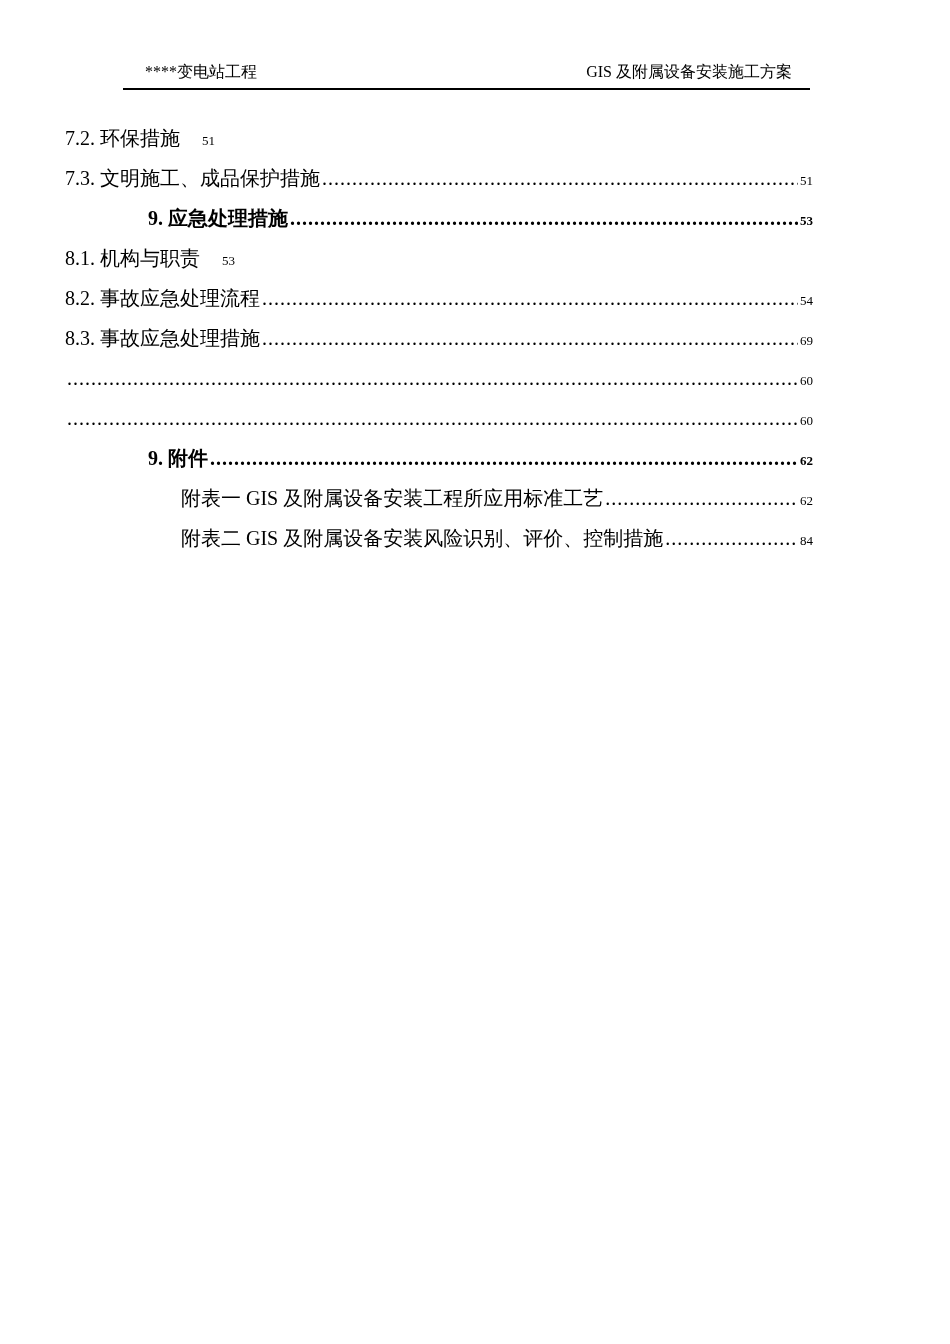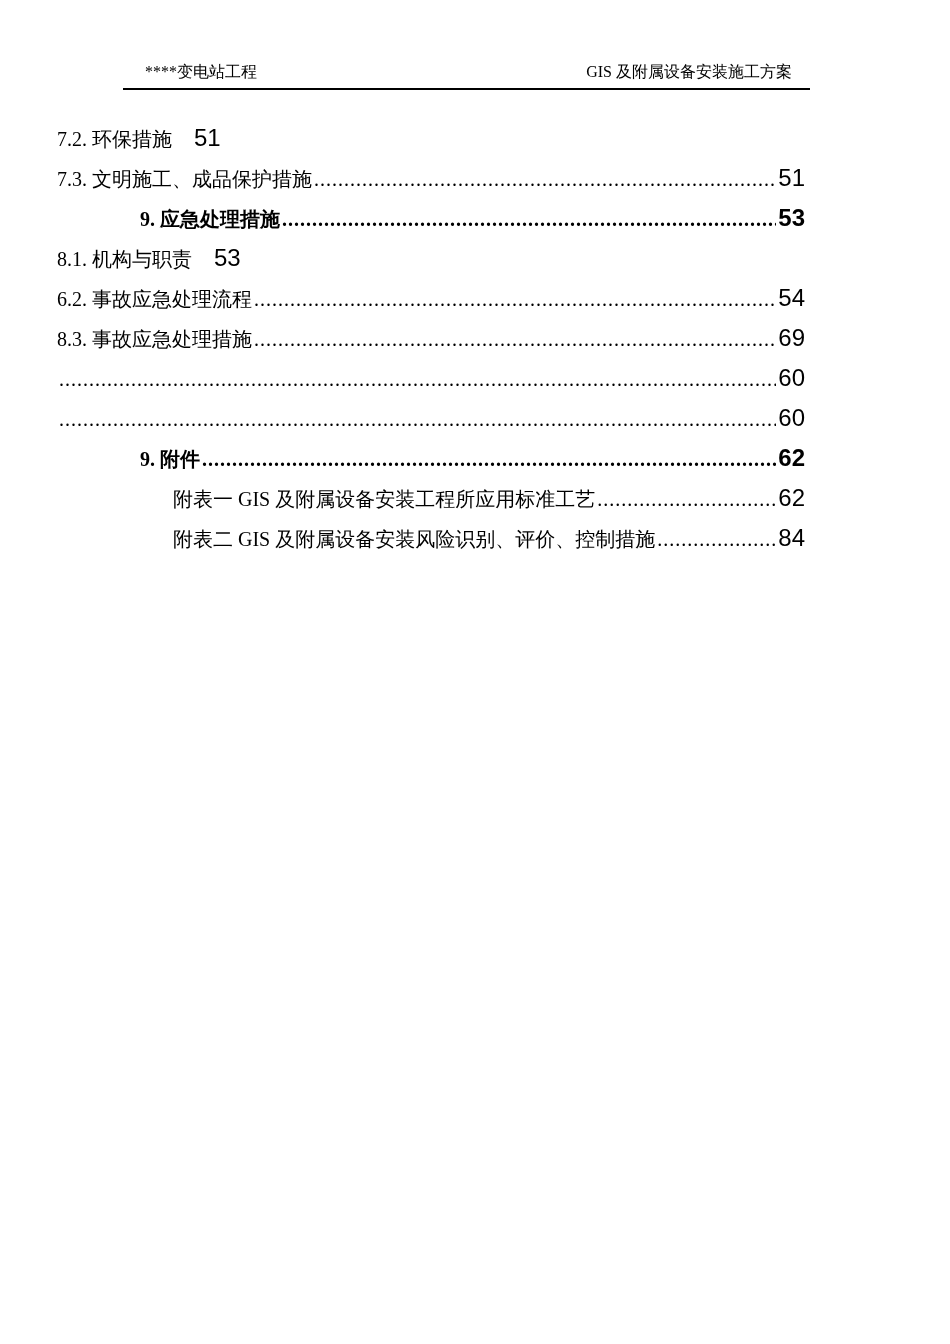--- a/index.html
+++ b/index.html
@@ -22,21 +22,21 @@
     border-bottom: 2px solid #000;
     display: flex;
     justify-content: space-between;
     align-items: flex-end;
     padding: 0 18px 5px 22px;
     font-size: 16px;
     white-space: nowrap;
   }
   .toc {
     position: absolute;
-    left: 57px; top: 118px;
+    left: 65px; top: 118px;
     width: 748px;
   }
   .toc-row {
     display: flex;
     align-items: baseline;
     height: 40px;
     line-height: 40px;
     font-size: 20px;
     white-space: nowrap;
     cursor: default;
@@ -47,22 +47,22 @@
   .toc-label { flex: 0 0 auto; }
   .toc-dots {
     flex: 1 1 auto;
     overflow: hidden;
     letter-spacing: 1px;
     margin: 0 2px;
   }
   .toc-spacer { display: inline-block; width: 22px; flex: 0 0 auto; }
   .toc-page {
     flex: 0 0 auto;
-    font-family: Liberation Sans, sans-serif;
-    font-size: 24px;
+    font-family: Liberation Serif, serif;
+    font-size: 13px;
     text-align: center;
   }
 </style>
 </head>
 <body>
 
 <div class="page">
 
   <div class="header">
     <span class="header-left">****变电站工程</span>
@@ -84,21 +84,21 @@
         <span class="toc-label">9. 应急处理措施</span>
         <span class="toc-dots">....................................................................................................................................................................................................................................................................</span>
         <span class="toc-page">53</span>
       </div>
       <div class="toc-row level-sub">
         <span class="toc-label">8.1. 机构与职责</span>
         <span class="toc-spacer"></span>
         <span class="toc-page">53</span>
       </div>
       <div class="toc-row level-sub">
-        <span class="toc-label">6.2. 事故应急处理流程</span>
+        <span class="toc-label">8.2. 事故应急处理流程</span>
         <span class="toc-dots">....................................................................................................................................................................................................................................................................</span>
         <span class="toc-page">54</span>
       </div>
       <div class="toc-row level-sub">
         <span class="toc-label">8.3. 事故应急处理措施</span>
         <span class="toc-dots">....................................................................................................................................................................................................................................................................</span>
         <span class="toc-page">69</span>
       </div>
       <div class="toc-row level-sub">
         <span class="toc-dots">....................................................................................................................................................................................................................................................................</span>

